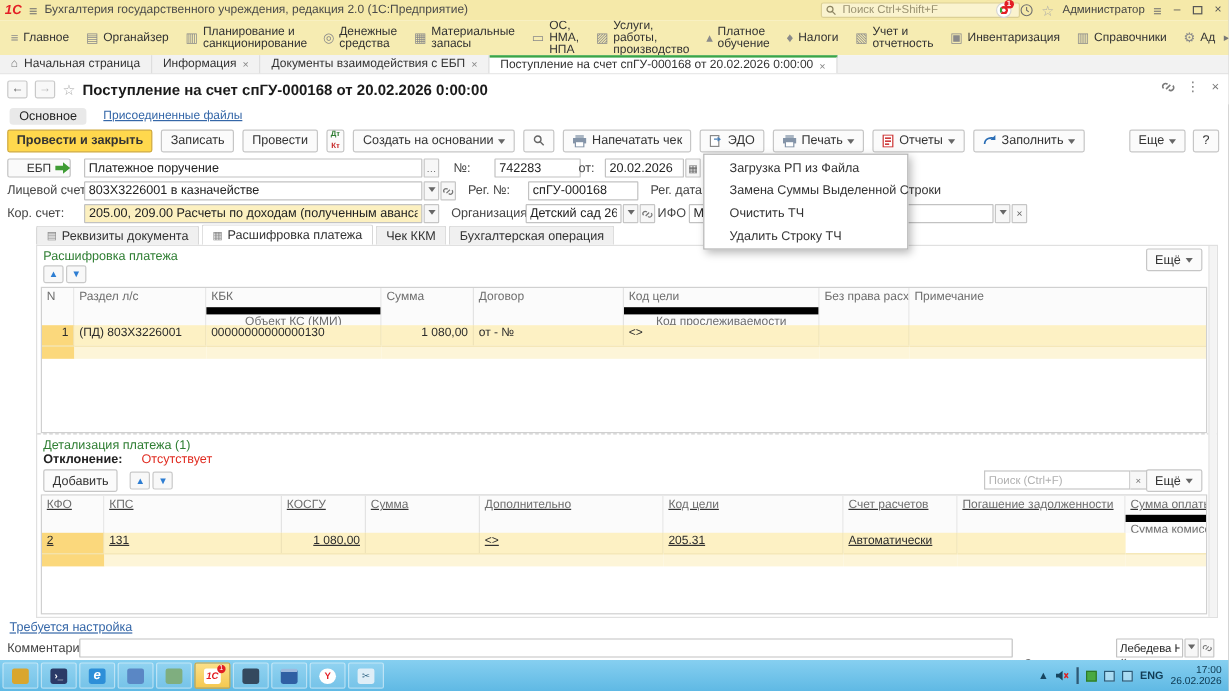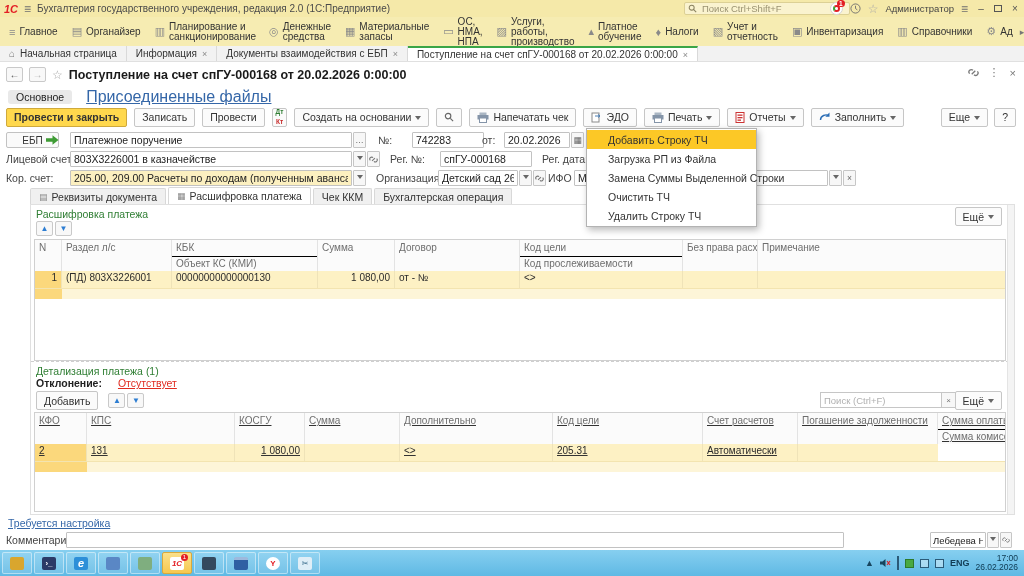--- a/index.html
+++ b/index.html
@@ -42,21 +42,21 @@
   .navbtn.dis{color:#b5b5b5;}
   .star{color:#a9a9a9;font-size:12px;}
   .doc-title{font-size:12.5px;font-weight:bold;color:#1a1a1a;white-space:nowrap;}
   .dh-right{position:absolute;right:8px;top:4px;display:flex;align-items:center;gap:10px;color:#777;}
   .kebab{font-size:11px;color:#777;}
   .closex{font-size:11px;color:#777;}
 
   
   #navrow{position:absolute;left:0;top:87px;width:1024px;height:19px;display:flex;align-items:center;gap:14px;padding:0 8px;}
   .nav-main{background:#e9e9e9;border-radius:3px;padding:1px 8px;font-size:10.5px;color:#222;}
-  .nav-link{color:#3567a8;text-decoration:underline;font-size:16px;}
+  .nav-link{color:#3567a8;text-decoration:underline;font-size:10px;}
 
   
   #toolbar{position:absolute;left:0;top:106px;width:1024px;height:22px;display:flex;align-items:center;gap:7px;padding:0 6px;}
   .btn{display:inline-flex;align-items:center;height:19px;padding:0 7px;background:#fbfbfb;border:1px solid #c6c6c6;border-radius:2px;font-size:10.5px;color:#333;white-space:nowrap;gap:4px;}
   .btn.primary{background:#ffd84d;border-color:#cfa93c;font-weight:600;}
   .dar{width:0;height:0;border:3px solid transparent;border-top:4px solid #666;margin-top:4px;}
   .dtkt{display:flex;flex-direction:column;line-height:6px;font-size:6.5px;font-weight:bold;padding:0 3px;}
   .dtkt .dt{color:#2e7d32;} .dtkt .kt{color:#c62828;}
   .tb-far{position:absolute;right:8px;top:0;height:22px;display:flex;align-items:center;gap:6px;}
 
@@ -86,30 +86,30 @@
   .mvbtn{width:17px;height:15px;border:1px solid #c9c9c9;background:#f8f8f8;border-radius:2px;display:inline-flex;align-items:center;justify-content:center;font-size:8px;color:#2d7dd2;}
   .more-btn{position:absolute;right:12px;display:inline-flex;}
 
   .tbl{position:absolute;left:3px;width:972px;border:1px solid #d0d0d0;background:#fff;overflow:hidden;}
   .trow{display:grid;}
   .t1 .trow{grid-template-columns:27px 110px 146px 77px 125px 163px 75px 1fr;}
   .t2 .trow{grid-template-columns:52px 148px 70px 95px 153px 150px 95px 140px 1fr;text-decoration:underline;}
   .hcell{border-right:1px solid #e3e3e3;color:#6e6e6e;font-size:10px;background:#fbfbfb;}
   .hcell .h1{height:16px;padding:2px 4px 0 4px;white-space:nowrap;overflow:hidden;}
   .hcell .h2{height:15px;padding:1px 4px 0 4px;white-space:nowrap;overflow:hidden;}
-  .hcell .h2.line{border-top:1px solid #000000;}
+  .hcell .h2.line{border-top:6px solid #000000;text-align:center;}
   .drow .dcell{border-right:1px solid #efe3b8;padding:1px 4px;font-size:10px;color:#2b2b2b;background:#fdf1c4;white-space:nowrap;overflow:hidden;height:17px;}
   .drow .dcell.marker{background:#fbd87c;}
   .dsub .dcell{height:11px;background:#fdf5d8;border-top:1px solid #f3e4b0;padding:0 4px;}
   .dsub .dcell.marker{background:#fbd87c;}
   .num{text-align:right;}
   .muted{color:#666;}
 
   .dev-label{font-weight:bold;color:#222;font-size:10.5px;}
-  .dev-value{color:#e02b20;font-size:10.5px;text-decoration:underline;}
+  .dev-value{color:#e02b20;font-size:10.5px;}
   .search-box{position:absolute;right:58px;display:flex;align-items:center;}
   .search-box input{width:122px;height:16px;border:1px solid #c6c6c6;font-size:9.5px;padding:0 3px;outline:none;color:#444;}
   .search-box input::placeholder{color:#b0b0b0;}
   .sx{width:14px;height:16px;border:1px solid #c6c6c6;border-left:none;background:#f7f7f7;color:#777;font-size:8px;display:flex;align-items:center;justify-content:center;}
 
   .dashed{position:absolute;left:0;width:100%;border-top:1px dashed #cfcfcf;}
 
   
   .setup-link{position:absolute;left:8px;top:517px;color:#3567a8;text-decoration:underline;font-size:10.5px;}
   #commentrow{position:absolute;left:0;top:531px;width:1024px;height:18px;}
@@ -325,21 +325,20 @@
           <span>Еще</span>
           <span class="dar"></span>
         </span>
       <span class="btn">
           <span>?</span>
         </span>
     </span>
   </div>
 
   <div id="fillmenu">
-    <div class="mi sel">Добавить Строку ТЧ</div>
     <div class="mi">Загрузка РП из Файла</div>
     <div class="mi">Замена Суммы Выделенной Строки</div>
     <div class="mi">Очистить ТЧ</div>
     <div class="mi">Удалить Строку ТЧ</div>
   </div>
 
   <div id="fields">
 
     <span class="ebp" style="left:6px;top:2px;width:53px;">ЕБП</span>
     <svg style="position:absolute;left:46px;top:5px;" width="13" height="10" viewBox="0 0 13 10">

